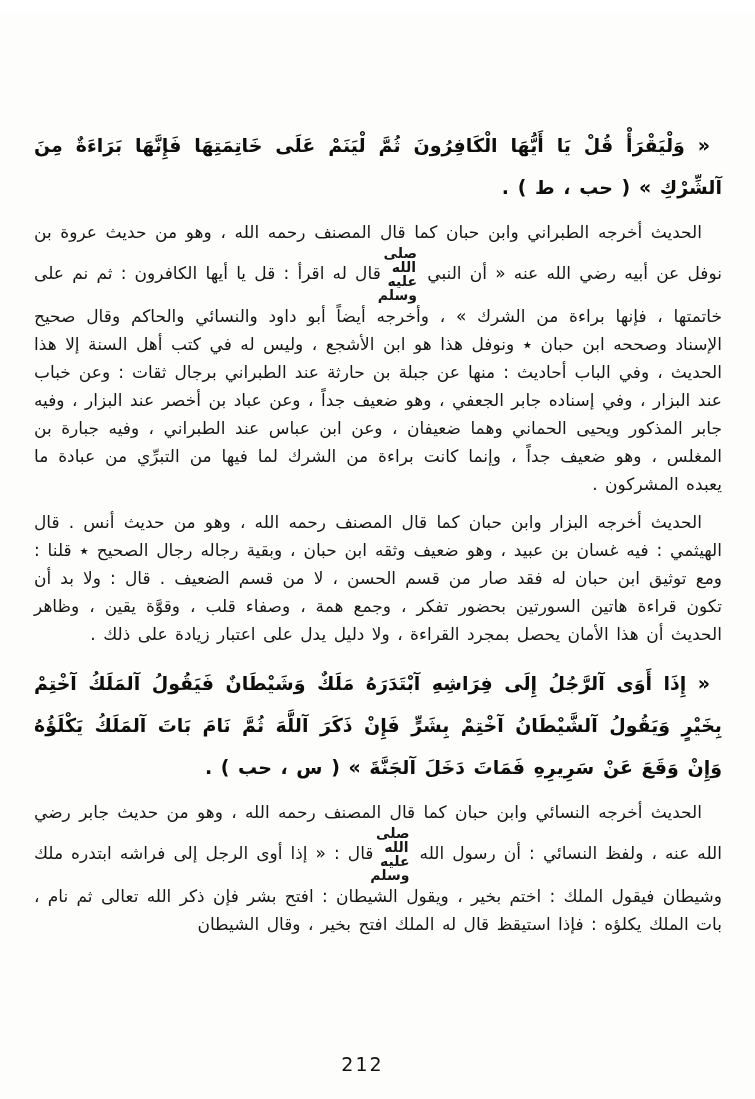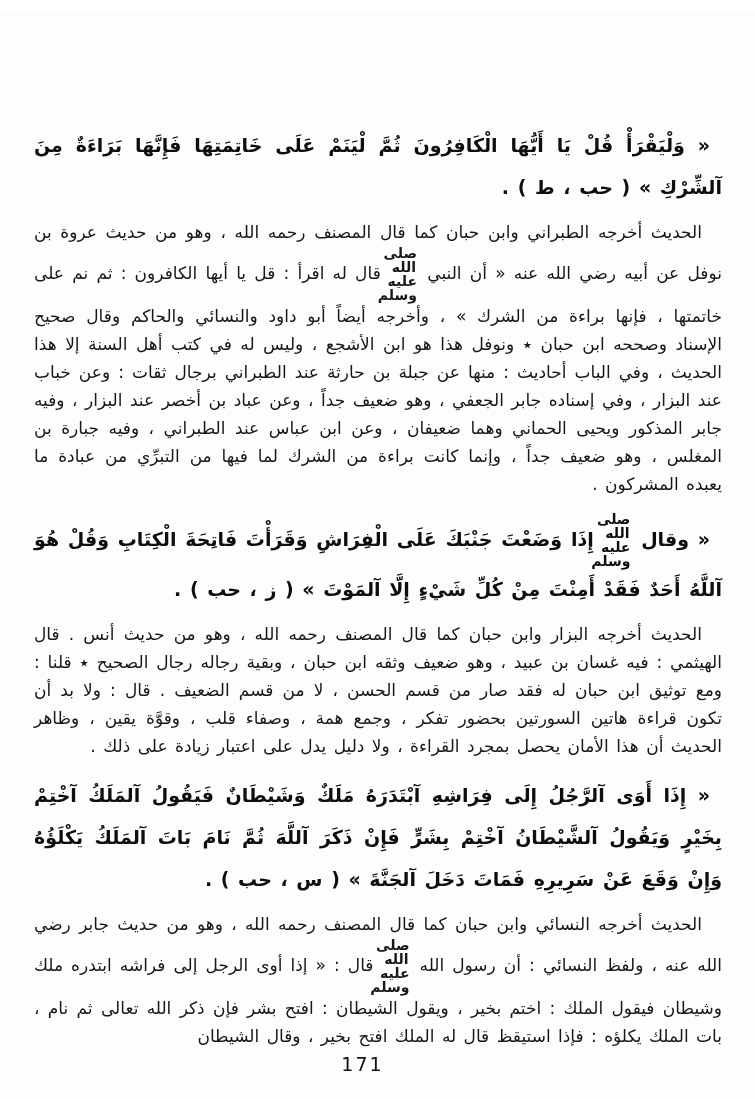--- a/index.html
+++ b/index.html
@@ -70,19 +70,18 @@
     color: #111111;
   }
 </style>
 </head>
 <body>
 
 <div class="page" style="background: rgb(253, 253, 251); color: rgb(20, 20, 20); margin-top: 12px;">
   <main class="text-column">
       <p class="quote">« وَلْيَقْرَأْ قُلْ يَا أَيُّهَا الْكَافِرُونَ ثُمَّ لْيَنَمْ عَلَى خَاتِمَتِهَا فَإِنَّهَا بَرَاءَةٌ مِنَ آلشِّرْكِ » ( حب ، ط ) .</p>
       <p class="para">الحديث أخرجه الطبراني وابن حبان كما قال المصنف رحمه الله ، وهو من حديث عروة بن نوفل عن أبيه رضي الله عنه « أن النبي <span class="honorific">صلى الله عليه وسلم</span> قال له اقرأ : قل يا أيها الكافرون : ثم نم على خاتمتها ، فإنها براءة من الشرك » ، وأخرجه أيضاً أبو داود والنسائي والحاكم وقال صحيح الإسناد وصححه ابن حبان ٭ ونوفل هذا هو ابن الأشجع ، وليس له في كتب أهل السنة إلا هذا الحديث ، وفي الباب أحاديث : منها عن جبلة بن حارثة عند الطبراني برجال ثقات : وعن خباب عند البزار ، وفي إسناده جابر الجعفي ، وهو ضعيف جداً ، وعن عباد بن أخصر عند البزار ، وفيه جابر المذكور ويحيى الحماني وهما ضعيفان ، وعن ابن عباس عند الطبراني ، وفيه جبارة بن المغلس ، وهو ضعيف جداً ، وإنما كانت براءة من الشرك لما فيها من التبرِّي من عبادة ما يعبده المشركون .</p>
-      <p class="quote">« وقال <span class="honorific">صلى الله عليه وسلم</span> إِذَا وَضَعْتَ جَنْبَكَ عَلَى الْفِرَاشِ وَقَرَأْتَ فَاتِحَةَ الْكِتَابِ وَقُلْ هُوَ آللَّهُ أَحَدٌ فَقَدْ أَمِنْتَ مِنْ كُلِّ شَيْءٍ إِلَّا آلمَوْتَ » ( ز ، حب ) .</p>
       <p class="para">الحديث أخرجه البزار وابن حبان كما قال المصنف رحمه الله ، وهو من حديث أنس . قال الهيثمي : فيه غسان بن عبيد ، وهو ضعيف وثقه ابن حبان ، وبقية رجاله رجال الصحيح ٭ قلنا : ومع توثيق ابن حبان له فقد صار من قسم الحسن ، لا من قسم الضعيف . قال : ولا بد أن تكون قراءة هاتين السورتين بحضور تفكر ، وجمع همة ، وصفاء قلب ، وقوَّة يقين ، وظاهر الحديث أن هذا الأمان يحصل بمجرد القراءة ، ولا دليل يدل على اعتبار زيادة على ذلك .</p>
       <p class="quote">« إِذَا أَوَى آلرَّجُلُ إِلَى فِرَاشِهِ آبْتَدَرَهُ مَلَكٌ وَشَيْطَانٌ فَيَقُولُ آلمَلَكُ آخْتِمْ بِخَيْرٍ وَيَقُولُ آلشَّيْطَانُ آخْتِمْ بِشَرٍّ فَإِنْ ذَكَرَ آللَّهَ ثُمَّ نَامَ بَاتَ آلمَلَكُ يَكْلَؤُهُ وَإِنْ وَقَعَ عَنْ سَرِيرِهِ فَمَاتَ دَخَلَ آلجَنَّةَ » ( س ، حب ) .</p>
       <p class="para">الحديث أخرجه النسائي وابن حبان كما قال المصنف رحمه الله ، وهو من حديث جابر رضي الله عنه ، ولفظ النسائي : أن رسول الله <span class="honorific">صلى الله عليه وسلم</span> قال : « إذا أوى الرجل إلى فراشه ابتدره ملك وشيطان فيقول الملك : اختم بخير ، ويقول الشيطان : افتح بشر فإن ذكر الله تعالى ثم نام ، بات الملك يكلؤه : فإذا استيقظ قال له الملك افتح بخير ، وقال الشيطان</p>
     </main>
-  <div class="page-number">171</div>
+  <div class="page-number">212</div>
 </div>
 
 </body></html>

